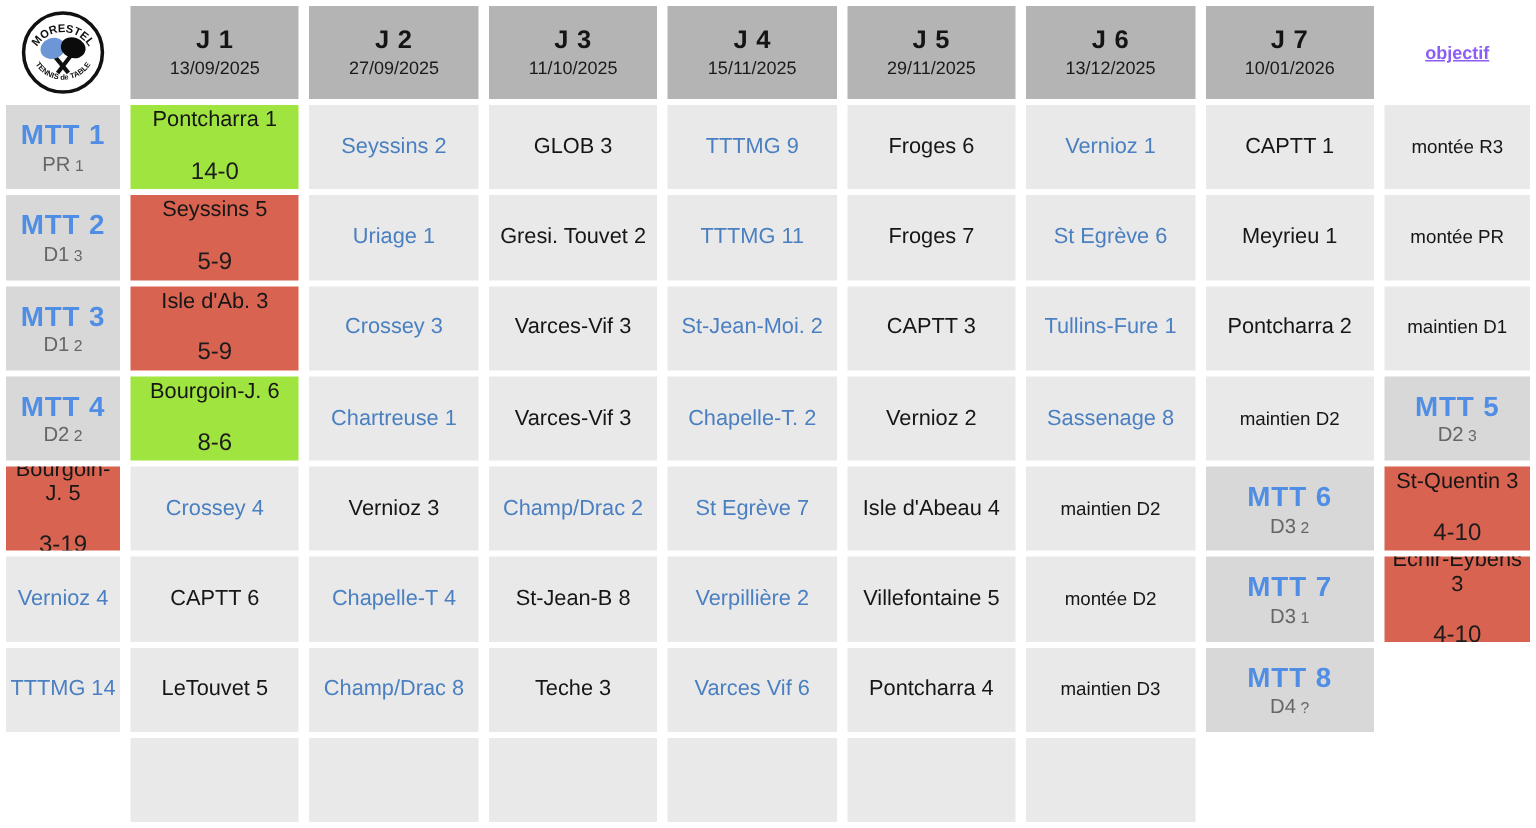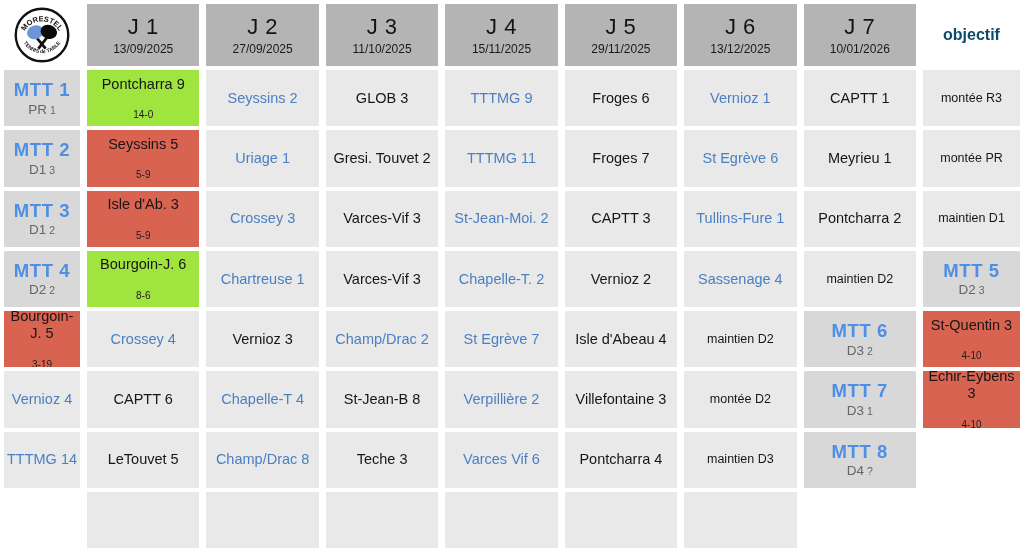--- a/index.html
+++ b/index.html
@@ -16,41 +16,41 @@
     width:1024px;height:552px;
     padding:4px;box-sizing:border-box;background:#fff;
   }
   
   .hc{
     background:var(--headbg,#b4b4b4);
     display:flex;flex-direction:column;align-items:center;justify-content:center;
     line-height:1.3;
   }
   .logo-cell{background:transparent}
-  .hday{font-weight:normal;font-size:22px;color:#141414;letter-spacing:.5px}
+  .hday{font-weight:bold;font-size:17px;color:#141414;letter-spacing:.5px}
   .hdate{font-size:12px;color:#1a1a1a}
   .hobj{
     background:transparent;display:flex;align-items:center;justify-content:center;
-    font-weight:bold;font-size:16px;color:#0c4a6e;
+    font-weight:bold;font-size:12px;color:#8b5cf6;text-decoration:underline;
   }
   
   .c{
     background:var(--cellbg,#e9e9e9);
     display:flex;flex-direction:column;align-items:center;justify-content:center;
     text-align:center;font-size:14.5px;color:#161616;line-height:1.15;
     overflow:hidden;padding:0 2px;box-sizing:border-box;
   }
   .c.away{color:var(--away,#4a7fc1)}
   .c.lbl{background:var(--labelbg,#d8d8d8)}
   .tname{color:var(--teamblue,#4f8ee4);font-weight:bold;font-size:18.5px;letter-spacing:.6px}
   .tsub{color:#666;font-size:13.5px;margin-top:1px}
   .snum{font-size:10.5px;margin-left:3px}
   .c.win{background:var(--win,#a0e53f)}
   .c.loss{background:var(--loss,#d96351)}
-  .c.res .ms{font-size:10px;margin-top:17px;color:#1c1c1c}
+  .c.res .ms{font-size:16px;margin-top:17px;color:#1c1c1c}
   .c.obj{font-size:12.5px}
   .c.blank{background:transparent}
   svg text{font-family:"Liberation Sans",sans-serif}
 </style>
 </head>
 <body>
 
 <div class="grid">
 
   <div class="hc logo-cell">
@@ -102,21 +102,21 @@
     <div class="hday">J 7</div>
     <div class="hdate">10/01/2026</div>
   </div>
   <div class="hobj">objectif</div>
 
   <div class="c lbl">
     <div class="tname">MTT 1</div>
     <div class="tsub"><span>PR</span><span class="snum">1</span></div>
   </div>
   <div class="c res win">
-    <div class="mn">Pontcharra 9</div>
+    <div class="mn">Pontcharra 1</div>
     <div class="ms">14-0</div>
   </div>
   <div class="c away">Seyssins 2</div>
   <div class="c">GLOB 3</div>
   <div class="c away">TTTMG 9</div>
   <div class="c">Froges 6</div>
   <div class="c away">Vernioz 1</div>
   <div class="c">CAPTT 1</div>
   <div class="c obj">montée R3</div>
 
@@ -157,21 +157,21 @@
     <div class="tsub"><span>D2</span><span class="snum">2</span></div>
   </div>
   <div class="c res win">
     <div class="mn">Bourgoin-J. 6</div>
     <div class="ms">8-6</div>
   </div>
   <div class="c away">Chartreuse 1</div>
   <div class="c">Varces-Vif 3</div>
   <div class="c away">Chapelle-T. 2</div>
   <div class="c">Vernioz 2</div>
-  <div class="c away">Sassenage 4</div>
+  <div class="c away">Sassenage 8</div>
   <div class="c obj">maintien D2</div>
 
   <div class="c lbl">
     <div class="tname">MTT 5</div>
     <div class="tsub"><span>D2</span><span class="snum">3</span></div>
   </div>
   <div class="c res loss">
     <div class="mn">Bourgoin-J. 5</div>
     <div class="ms">3-19</div>
   </div>
@@ -188,21 +188,21 @@
   </div>
   <div class="c res loss">
     <div class="mn">St-Quentin 3</div>
     <div class="ms">4-10</div>
   </div>
   <div class="c away">Vernioz 4</div>
   <div class="c">CAPTT 6</div>
   <div class="c away">Chapelle-T 4</div>
   <div class="c">St-Jean-B 8</div>
   <div class="c away">Verpillière 2</div>
-  <div class="c">Villefontaine 3</div>
+  <div class="c">Villefontaine 5</div>
   <div class="c obj">montée D2</div>
 
   <div class="c lbl">
     <div class="tname">MTT 7</div>
     <div class="tsub"><span>D3</span><span class="snum">1</span></div>
   </div>
   <div class="c res loss">
     <div class="mn">Echir-Eybens 3</div>
     <div class="ms">4-10</div>
   </div>

